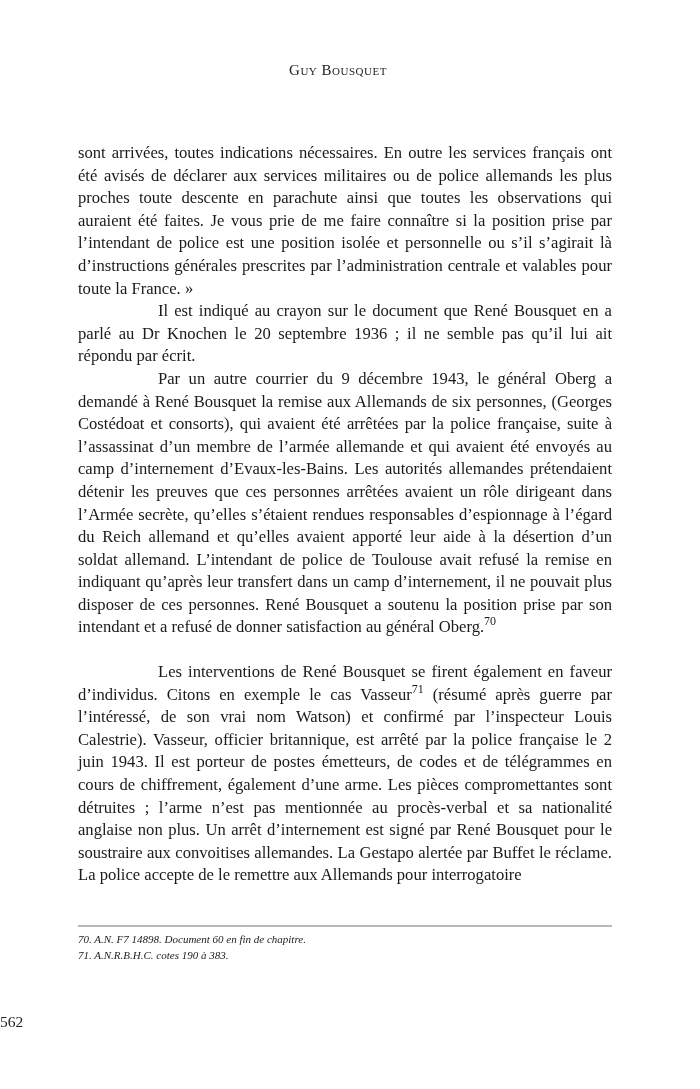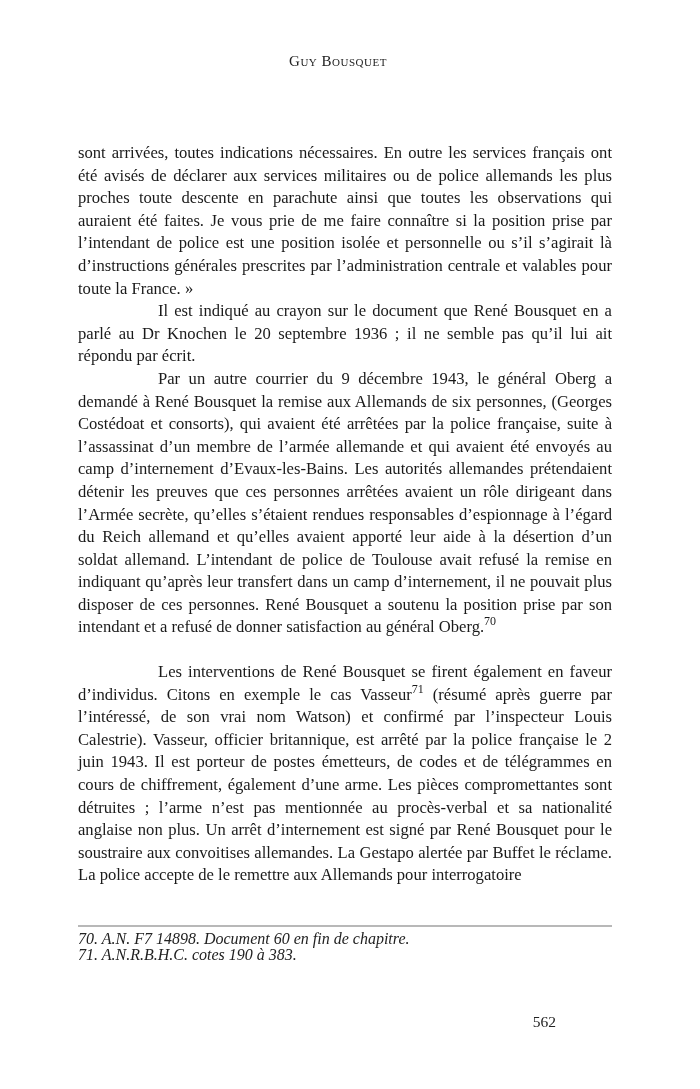--- a/index.html
+++ b/index.html
@@ -10,21 +10,21 @@
     body {
       width: 700px;
       height: 1089px;
       position: relative;
       overflow: hidden;
       font-family: "Liberation Serif", "DejaVu Serif", serif;
       color: #1a1a1a;
     }
     .running-head {
       position: absolute;
-      top: 53px;
+      top: 62px;
       left: 0;
       width: 676px;
       text-align: center;
       font-size: 15px;
       letter-spacing: 0.5px;
       font-variant: small-caps;
       color: #222;
     }
     .body-text {
       position: absolute;
@@ -55,32 +55,32 @@
       left: 78px;
       width: 534px;
       height: 2px;
       background: #b8b8b8;
     }
     .footnotes {
       position: absolute;
       top: 931px;
       left: 78px;
       width: 534px;
-      font-size: 16px;
+      font-size: 11px;
       line-height: 16px;
       font-style: italic;
       color: #222;
     }
     .footnotes p { margin: 0; }
     .folio {
       position: absolute;
       top: 1013px;
       left: 0;
       width: 556px;
-      text-align: right;
+      text-align: left;
       font-size: 15.5px;
       color: #222;
     }
   </style>
 </head>
 <body>
 
 <div class="running-head">Guy Bousquet</div>
 
 <div class="body-text">

